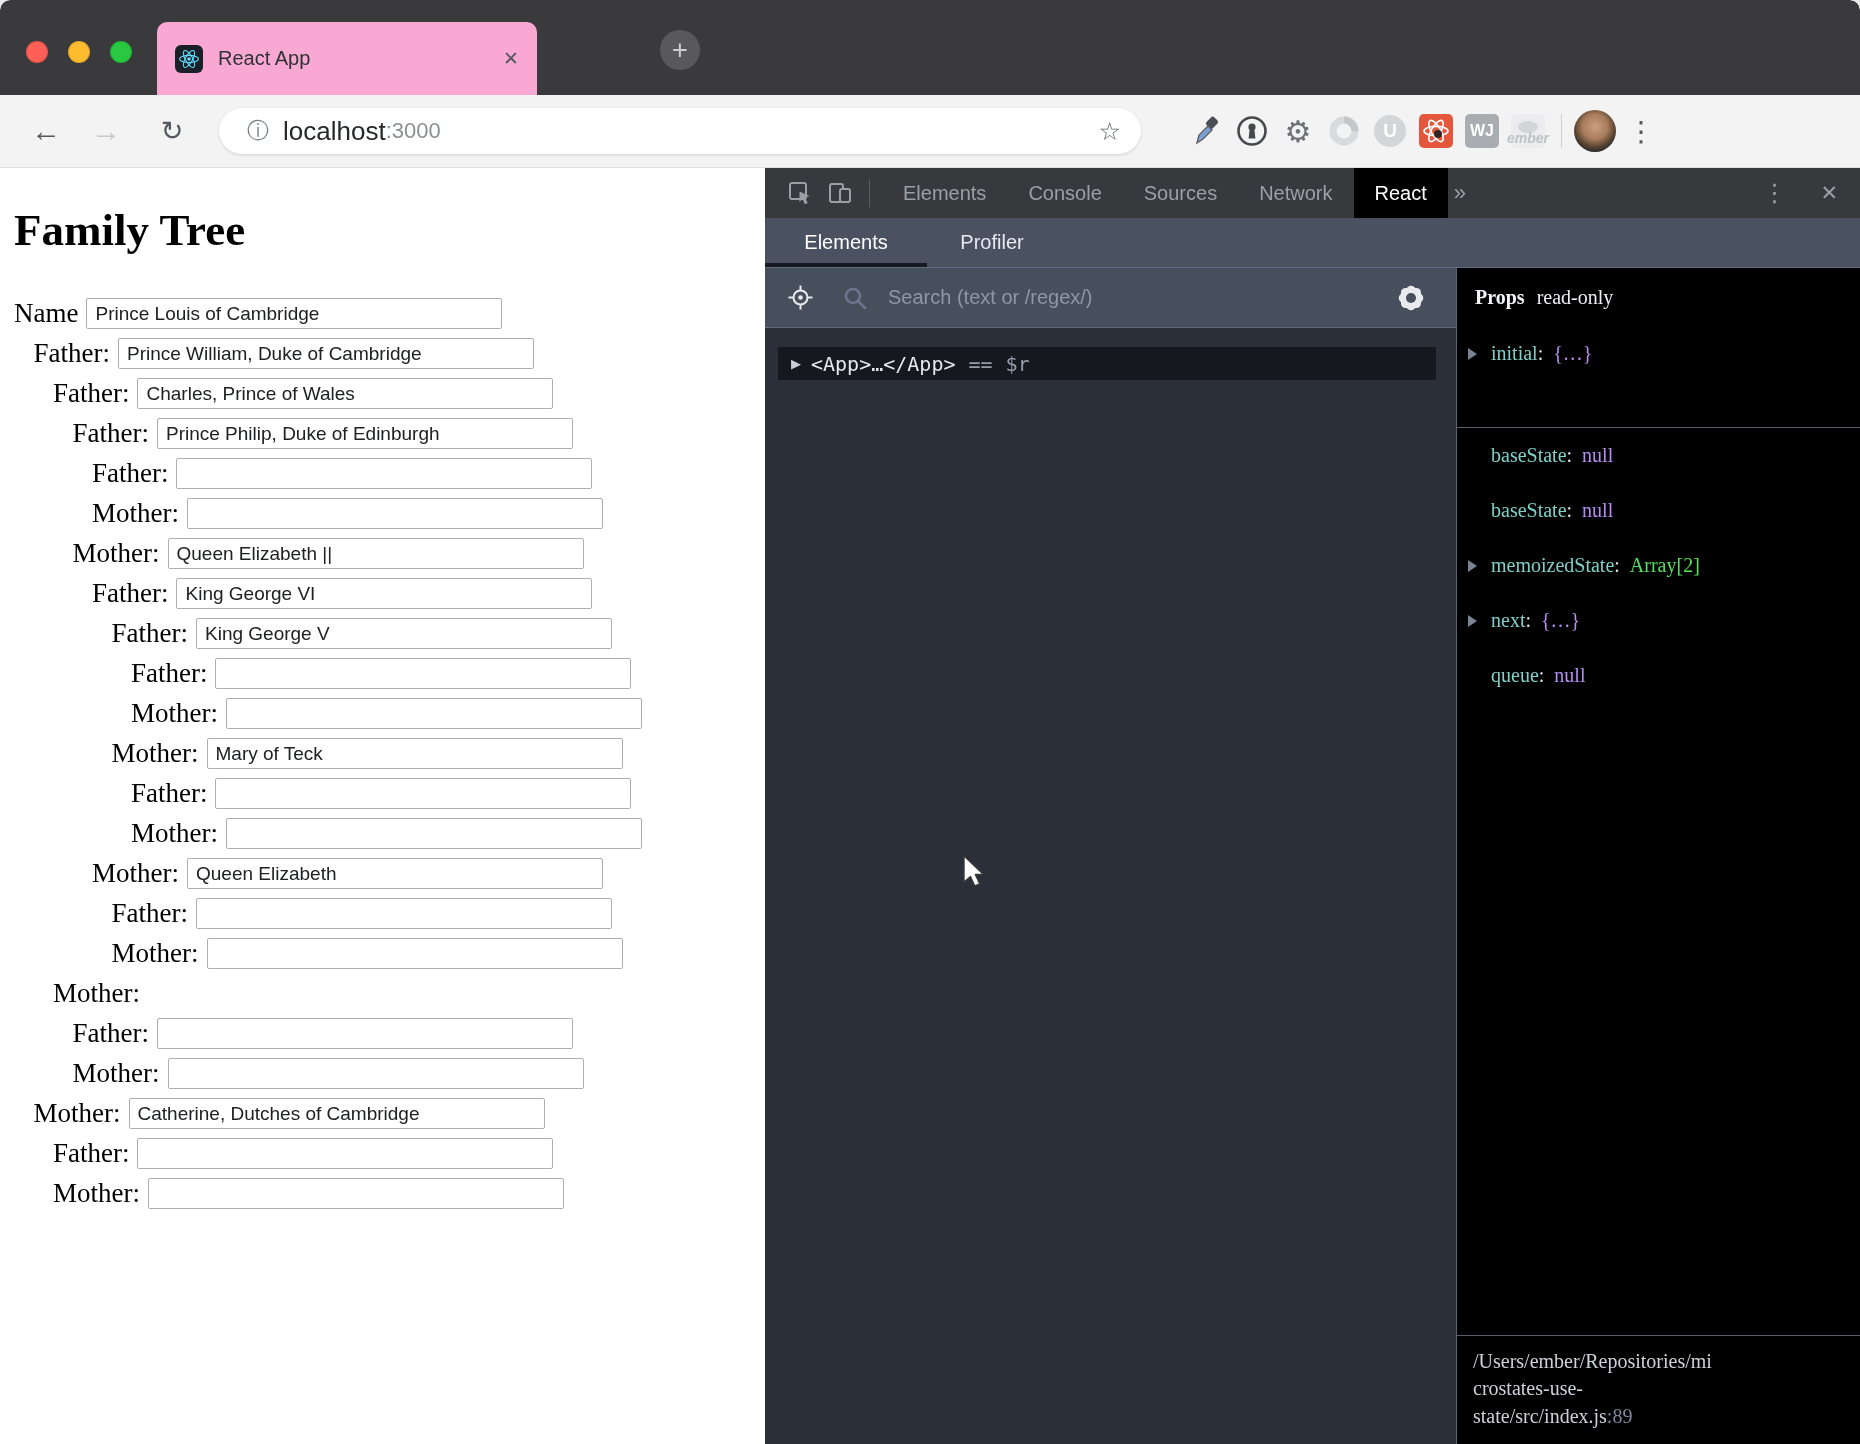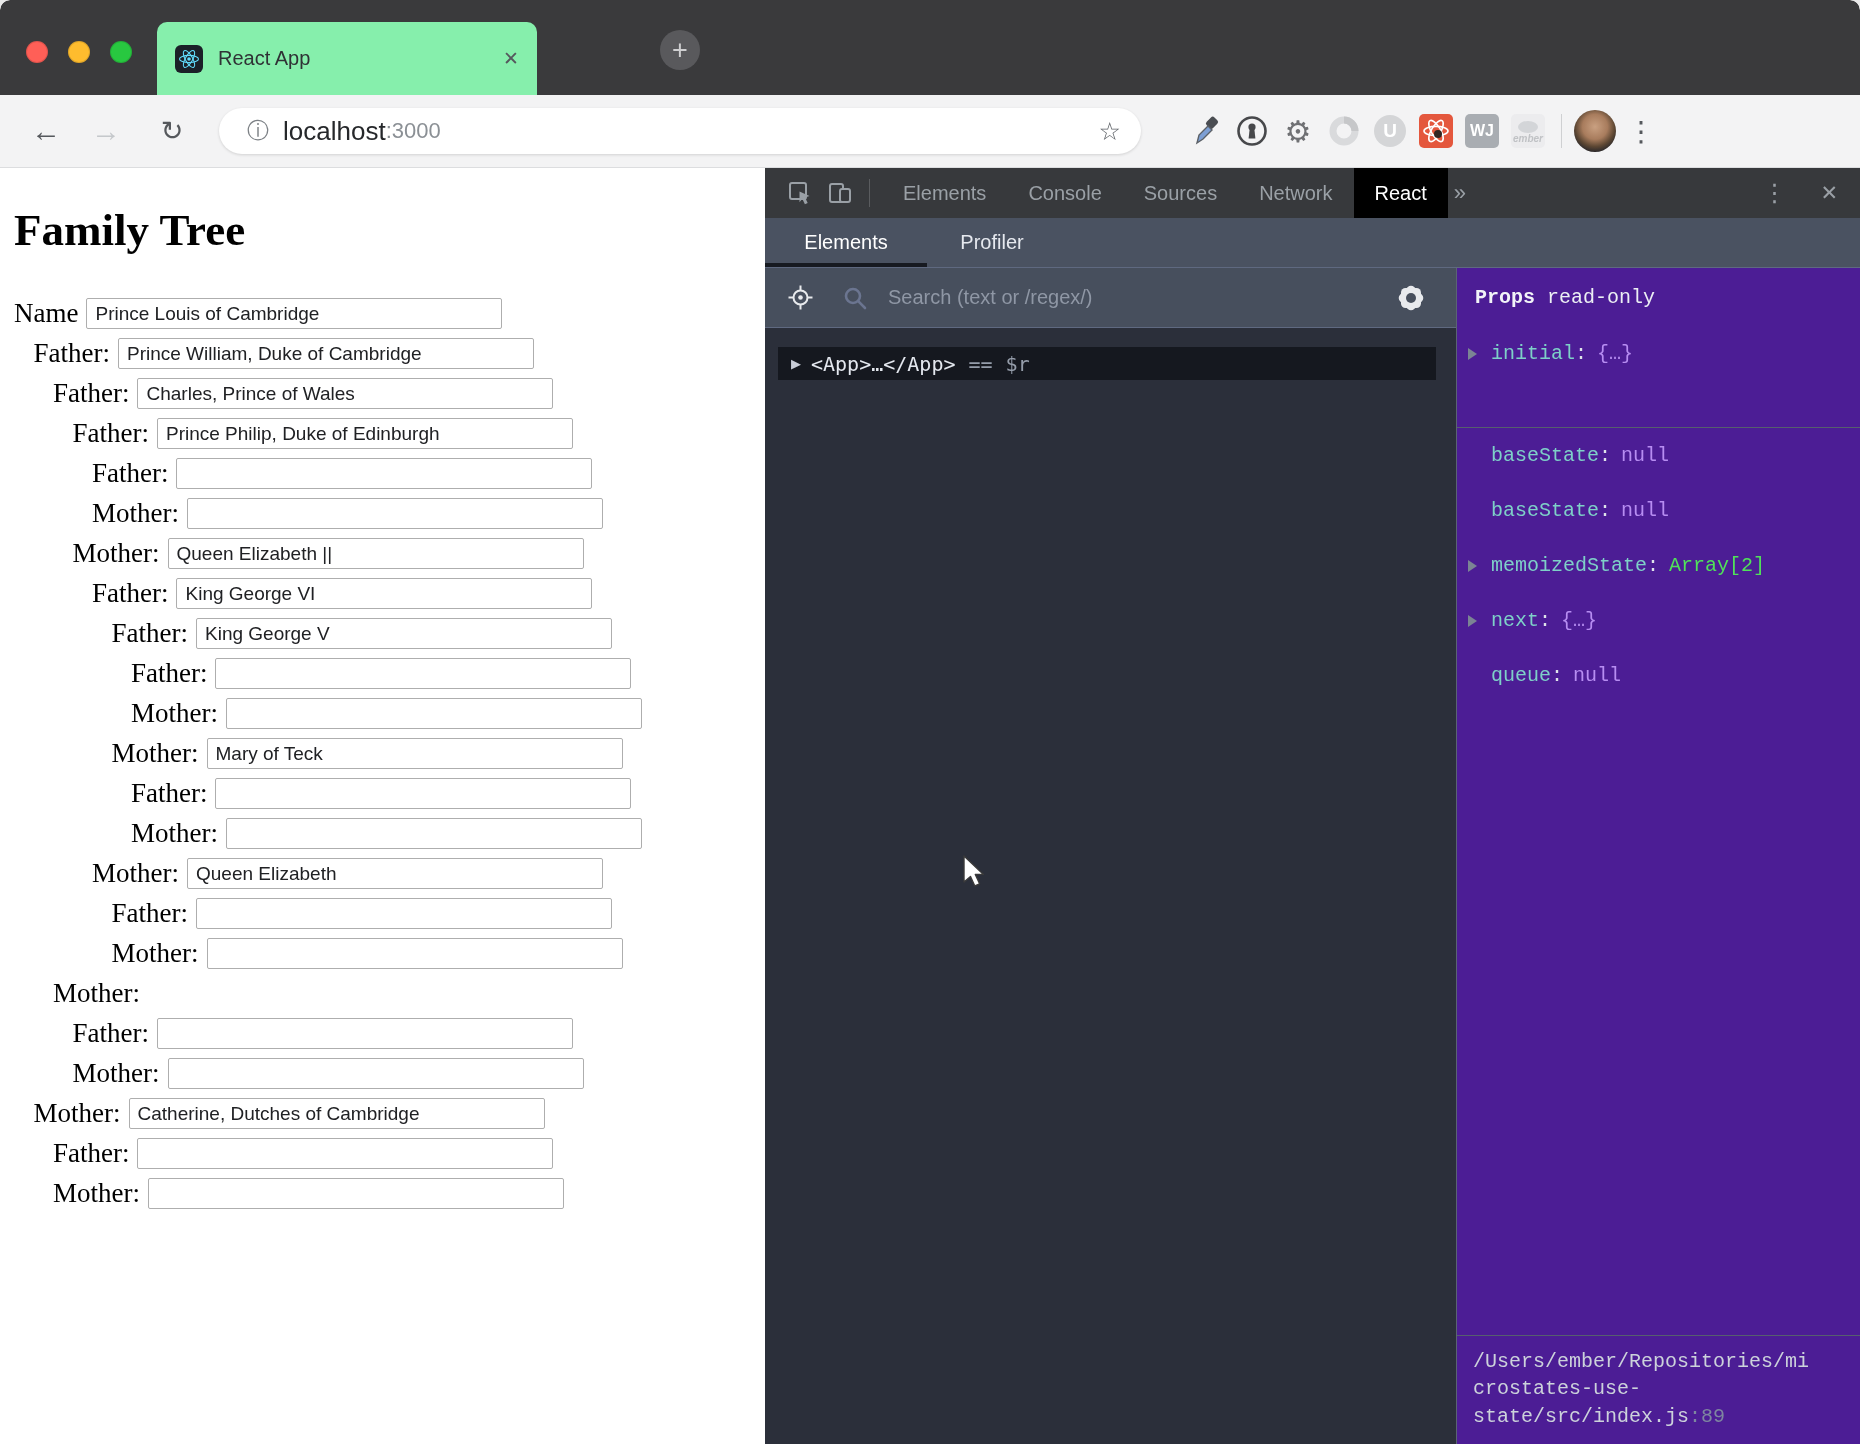--- a/index.html
+++ b/index.html
@@ -2,21 +2,21 @@
 <html><head>
 <meta charset="utf-8">
 <style>
   html,body{margin:0;padding:0;background:#e9e9e9;}
   #screen{position:relative;width:1860px;height:1444px;overflow:hidden;
           font-family:"Liberation Sans",sans-serif;background:#fff;border-radius:10px 10px 0 0;}
 
   
   #titlebar{position:absolute;left:0;top:0;width:100%;height:95px;background:#3a3a3c;border-radius:10px 10px 0 0;}
   .tl{position:absolute;top:41px;width:22px;height:22px;border-radius:50%;}
-  #tab{position:absolute;left:157px;top:22px;width:380px;height:73px;background:#86efac;
+  #tab{position:absolute;left:157px;top:22px;width:380px;height:73px;background:#f9a8d4;
        border-radius:10px 10px 0 0;display:flex;align-items:center;padding:0 18px;box-sizing:border-box;}
   #favicon{width:28px;height:28px;border-radius:6px;background:#1b2028;display:flex;align-items:center;justify-content:center;flex:none;}
   #tab-title{margin-left:15px;font-size:20px;color:#2f3235;white-space:nowrap;overflow:hidden;}
   #tab-close{margin-left:auto;font-size:19px;color:#55585d;cursor:default;}
   #newtab{position:absolute;left:660px;top:30px;width:40px;height:40px;border-radius:50%;background:#59595c;
           color:#cfcfd1;font-size:27px;display:flex;align-items:center;justify-content:center;}
 
   
   #toolbar{position:absolute;left:0;top:95px;width:100%;height:73px;background:#f3f3f4;border-bottom:1px solid #dcdddf;box-sizing:border-box;}
   .navbtn{position:absolute;top:0;height:72px;display:flex;align-items:center;justify-content:center;font-size:30px;}
@@ -69,21 +69,21 @@
   #tree{flex:1;background:#2b2f3a;position:relative;min-height:0;}
   #sel-row{position:absolute;left:13px;top:19px;width:658px;height:33px;background:#15181f;display:flex;align-items:center;
            font-family:"DejaVu Sans Mono",monospace;font-size:20px;}
   #sel-exp{font-size:13px;color:#c9ced8;margin:0 10px 0 13px;font-family:"Liberation Sans",sans-serif;}
   #sel-el{color:#e4e8ef;}
   #sel-eq{color:#959daa;margin-left:13px;}
   #sel-ref{color:#959daa;margin-left:13px;}
   #bottombar{height:50px;flex:none;background:#4a5263;border-top:1px solid #6e7890;display:flex;align-items:stretch;box-sizing:border-box;}
   #crumb{margin-left:17px;width:72px;background:#15181f;color:#fff;font-size:20px;display:flex;align-items:center;justify-content:center;}
 
-  #right-col{flex:1;background:#4c1d95;position:relative;font-family:Liberation Mono, monospace;overflow:hidden;}
+  #right-col{flex:1;background:#000000;position:relative;font-family:Liberation Serif, serif;overflow:hidden;}
   #props-hd,#state-hd{display:flex;align-items:center;padding-left:18px;font-size:20px;color:#f2f4f8;}
   #props-hd{height:58px;}
   #state-hd{height:56px;margin-top:20px;}
   .hd-b{font-weight:bold;}
   #props-mode{margin-left:12px;font-weight:normal;color:#eceff4;}
   .kvrow{position:relative;height:55px;display:flex;align-items:center;padding-left:34px;font-size:20px;}
   .kvrow .tri{position:absolute;left:11px;top:50%;margin-top:-6px;width:0;height:0;
               border-left:9px solid #7b8494;border-top:6px solid transparent;border-bottom:6px solid transparent;}
   .kvrow .k{color:#7ed0c8;}
   .kvrow .c{color:#dfe3ea;margin-right:10px;}
@@ -174,21 +174,21 @@
         </div>
       </div>
       <div class="ext">
         <div class="sq-ico" style="background:#a9adb2;color:#fff;font-size:16px;">WJ</div>
       </div>
       <div class="ext">
         <div class="sq-ico" style="background:#ececee;flex-direction:column;">
           <svg width="24" height="14" viewBox="0 0 24 14">
               <ellipse cx="12" cy="7" rx="10" ry="6" fill="#d3d5d8"></ellipse>
             </svg>
-          <span style="font-size:10px;color:#c0c2c5;font-style:italic;line-height:9px;">ember</span>
+          <span style="font-size:14px;color:#c0c2c5;font-style:italic;line-height:9px;">ember</span>
         </div>
       </div>
       <div id="ext-sep"></div>
       <div class="ext">
           <div id="avatar"></div>
         </div>
       <div class="ext">
         <span style="font-size:28px;color:#55585c;">⋮</span>
       </div>
     </div>

